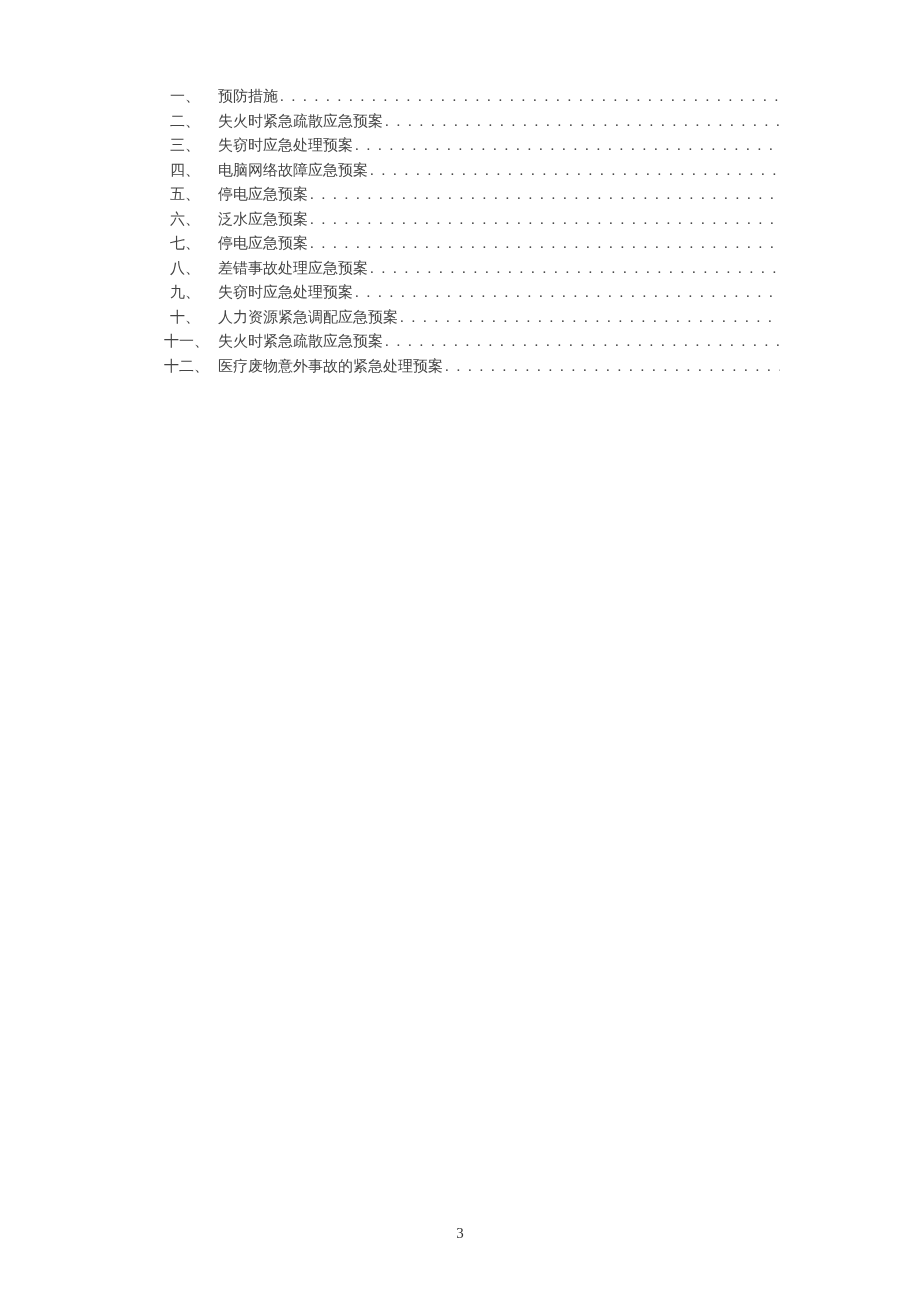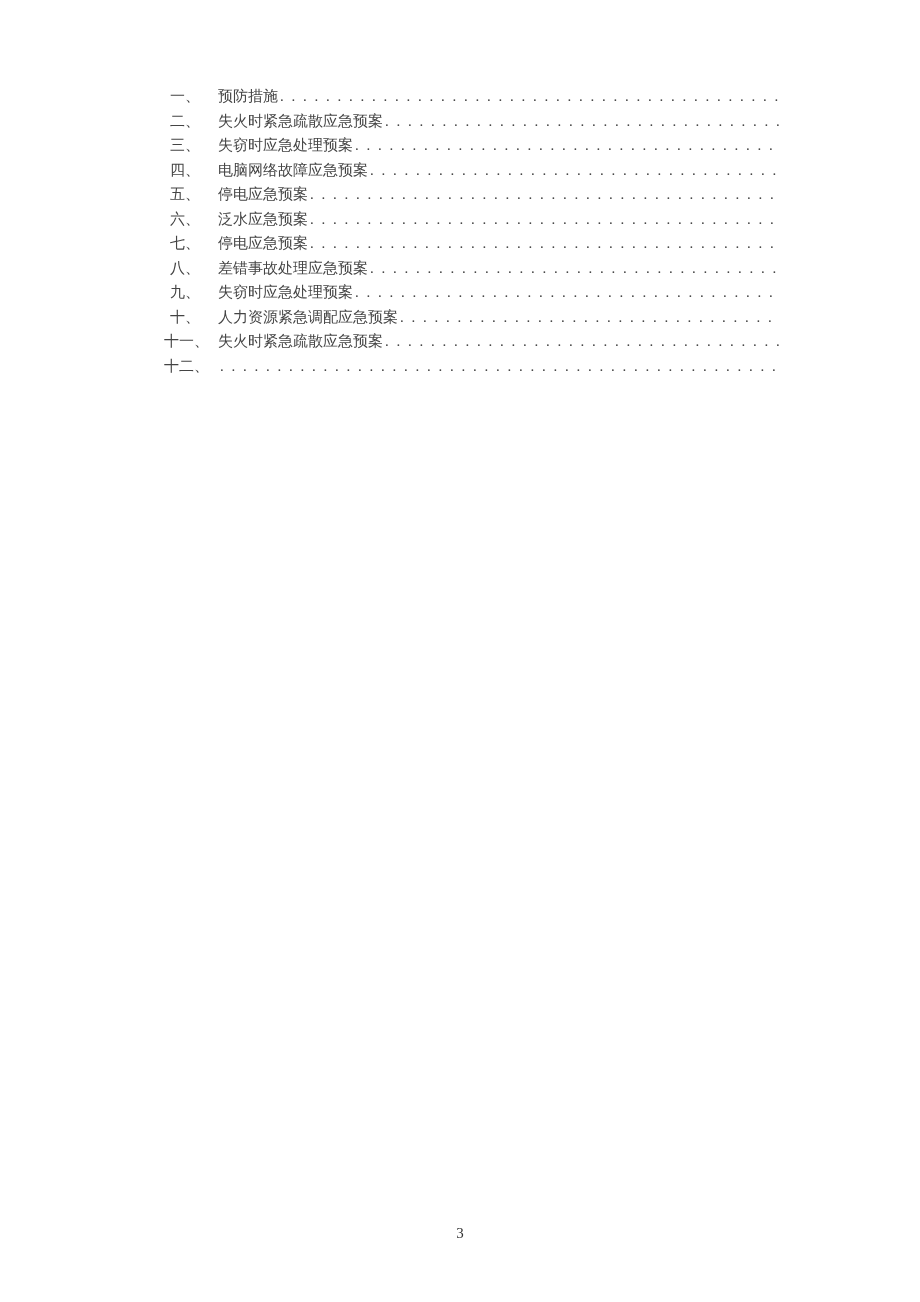--- a/index.html
+++ b/index.html
@@ -137,19 +137,20 @@
     </div>
 
     <div class="toc-line">
       <span class="toc-num wide">十一、</span>
       <span class="toc-label">失火时紧急疏散应急预案</span>
       <span class="toc-dots">. . . . . . . . . . . . . . . . . . . . . . . . . . . . . . . . . . . . . . . . . . . . . . . . . . . . . . . . . . . . . . . . . . . . . . . . . . . . . . . . . . . . . . . . . . . . . . . . . . . .</span>
     </div>
 
     <div class="toc-line">
       <span class="toc-num wide">十二、</span>
+      <span class="toc-label">医疗废物意外事故的紧急处理预案</span>
       <span class="toc-dots">. . . . . . . . . . . . . . . . . . . . . . . . . . . . . . . . . . . . . . . . . . . . . . . . . . . . . . . . . . . . . . . . . . . . . . . . . . . . . . . . . . . . . . . . . . . . . . . . . . . .</span>
     </div>
 
   </div>
 
   <div class="page-number">3</div>
 </div>
 
 </body></html>

